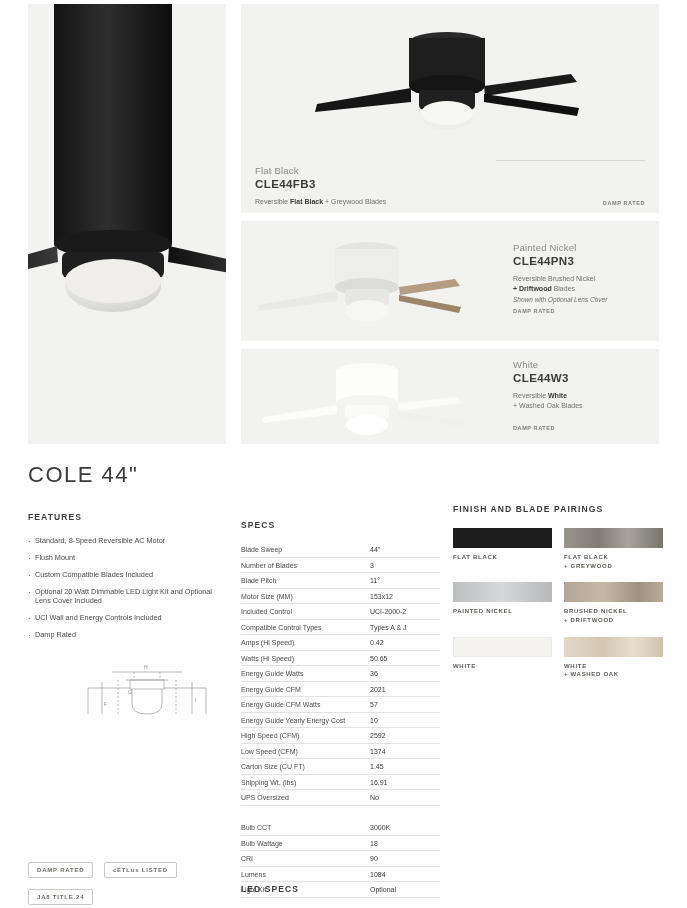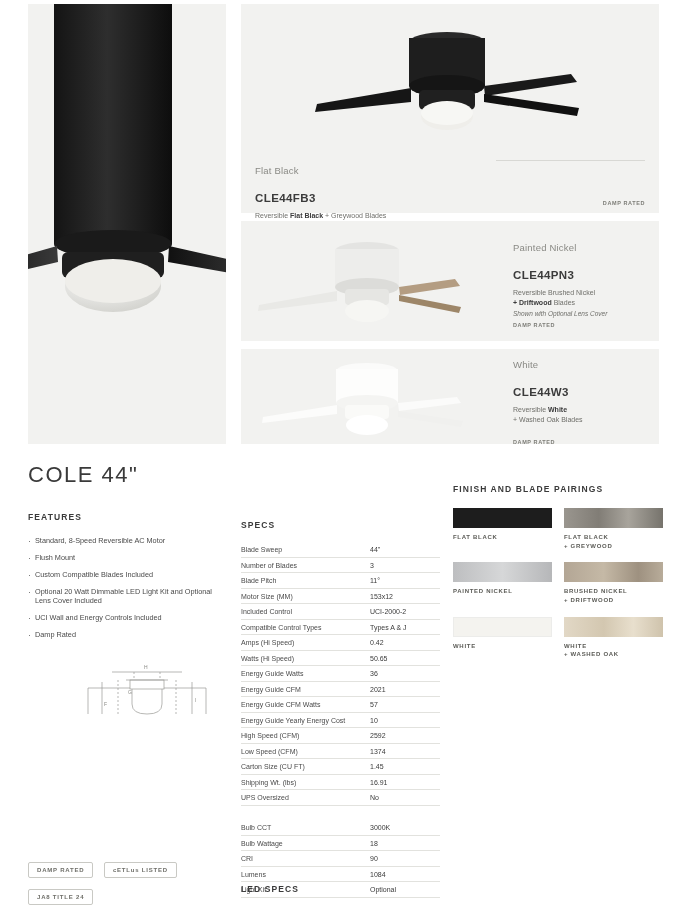--- a/index.html
+++ b/index.html
@@ -29,21 +29,21 @@
   .v3{left:241px;top:349px;width:418px;height:95px;}
 
   .v-divider{
     position:absolute;left:255px;right:14px;height:1px;background:#d8d8d4;
   }
 
   .lbl-name{
     font-size:9.5px;color:#8a8a85;letter-spacing:.2px;
   }
   .lbl-sku{
-    font-size:11.5px;color:#3b3b3b;font-weight:bold;letter-spacing:.4px;margin-top:16px;
+    font-size:11.5px;color:#3b3b3b;font-weight:bold;letter-spacing:.4px;margin-top:2px;
   }
   .lbl-desc{
     font-size:7px;color:#6f6f6a;margin-top:7px;line-height:1.45;
   }
   .lbl-desc b{color:#3b3b3b;}
   .lbl-note{font-size:6.5px;color:#6f6f6a;font-style:italic;margin-top:2px;}
   .damp-tag{
     font-size:5.5px;color:#7c7c76;font-weight:bold;letter-spacing:.6px;margin-top:5px;
   }
 
@@ -87,21 +87,21 @@
     display:flex;justify-content:space-between;
     border-bottom:1px solid #e2e2de;
     padding:4px 0 3.5px 0;
   }
   .srow .sk{font-size:7px;color:#4a4a4a;}
   .srow .sv{font-size:7px;color:#3a3a3a;width:70px;}
   .led-head{position:absolute;left:241px;top:852px;margin-top:32px;}
   .led-table{position:absolute;left:241px;top:820px;width:199px;}
 
   
-  .pairings{position:absolute;left:453px;top:484px;width:210px;}
+  .pairings{position:absolute;left:453px;top:504px;width:210px;}
   .swatch-grid{
     margin-top:14px;display:flex;flex-wrap:wrap;gap:0 12px;
   }
   .swatch-cell{width:99px;margin-bottom:12px;}
   .sw{width:99px;height:20px;}
   .sw-label{
     font-size:6px;font-weight:bold;letter-spacing:.7px;color:#5a5a55;margin-top:5px;line-height:1.45;
   }
 </style>
 </head>

